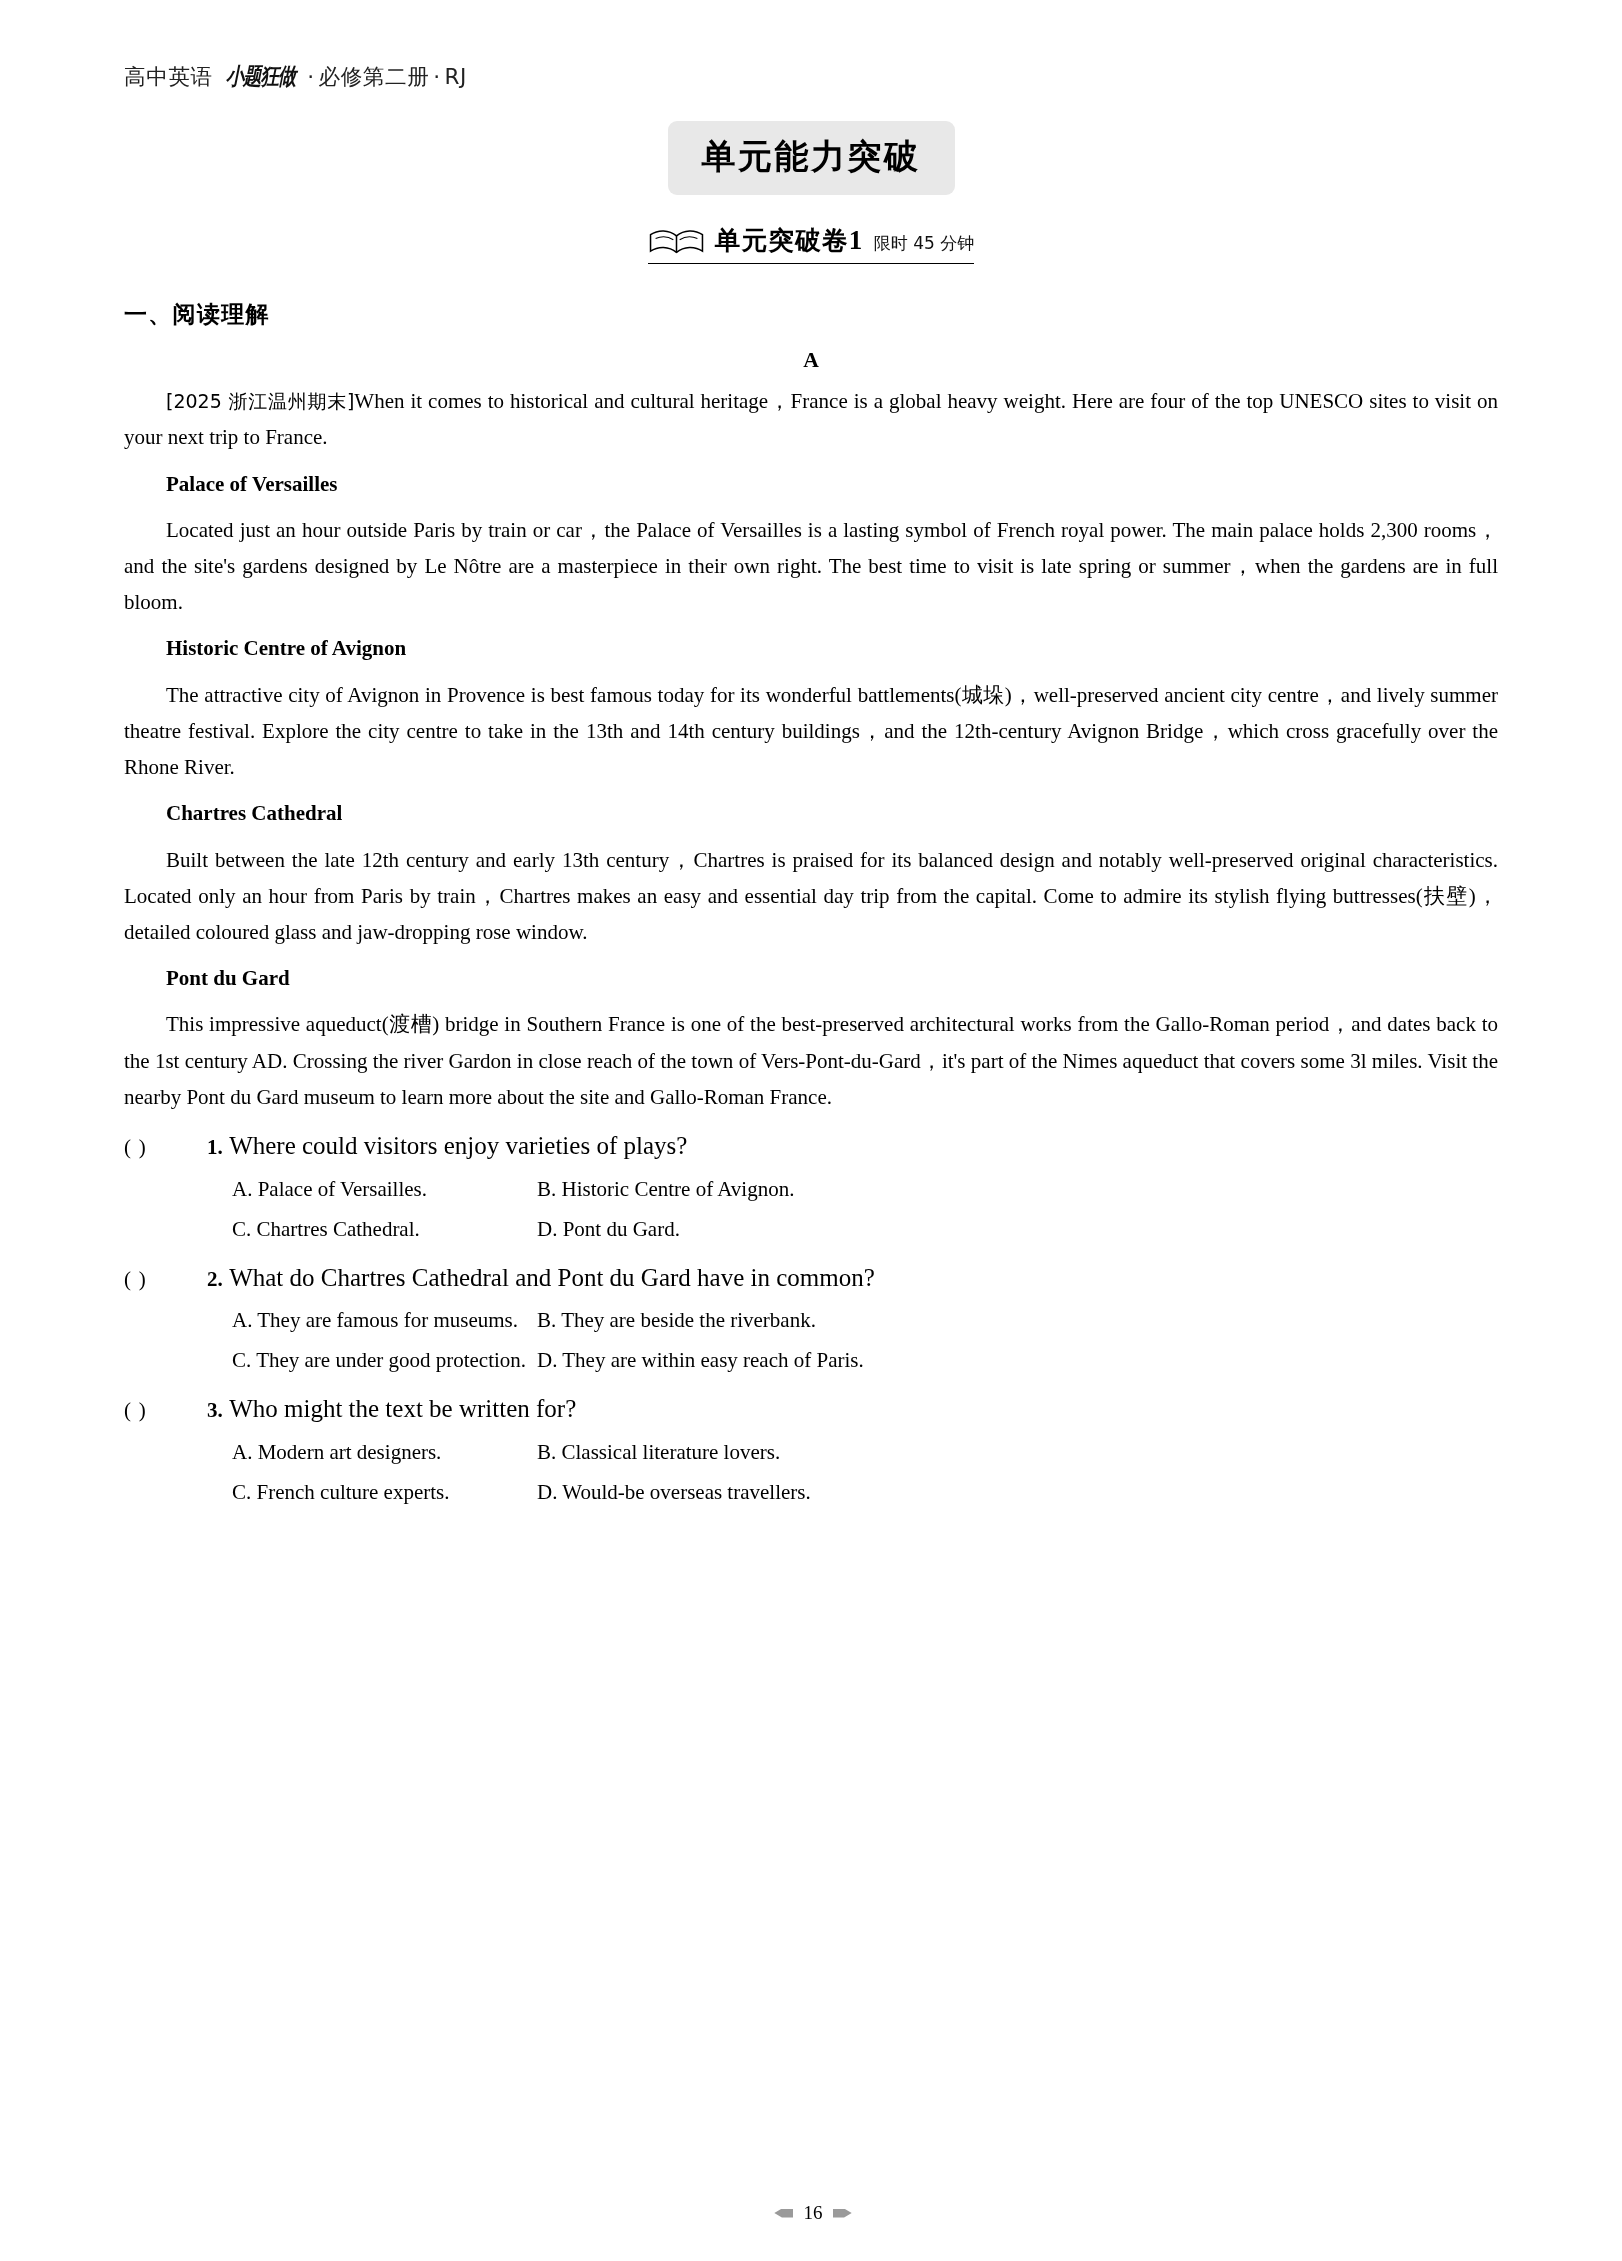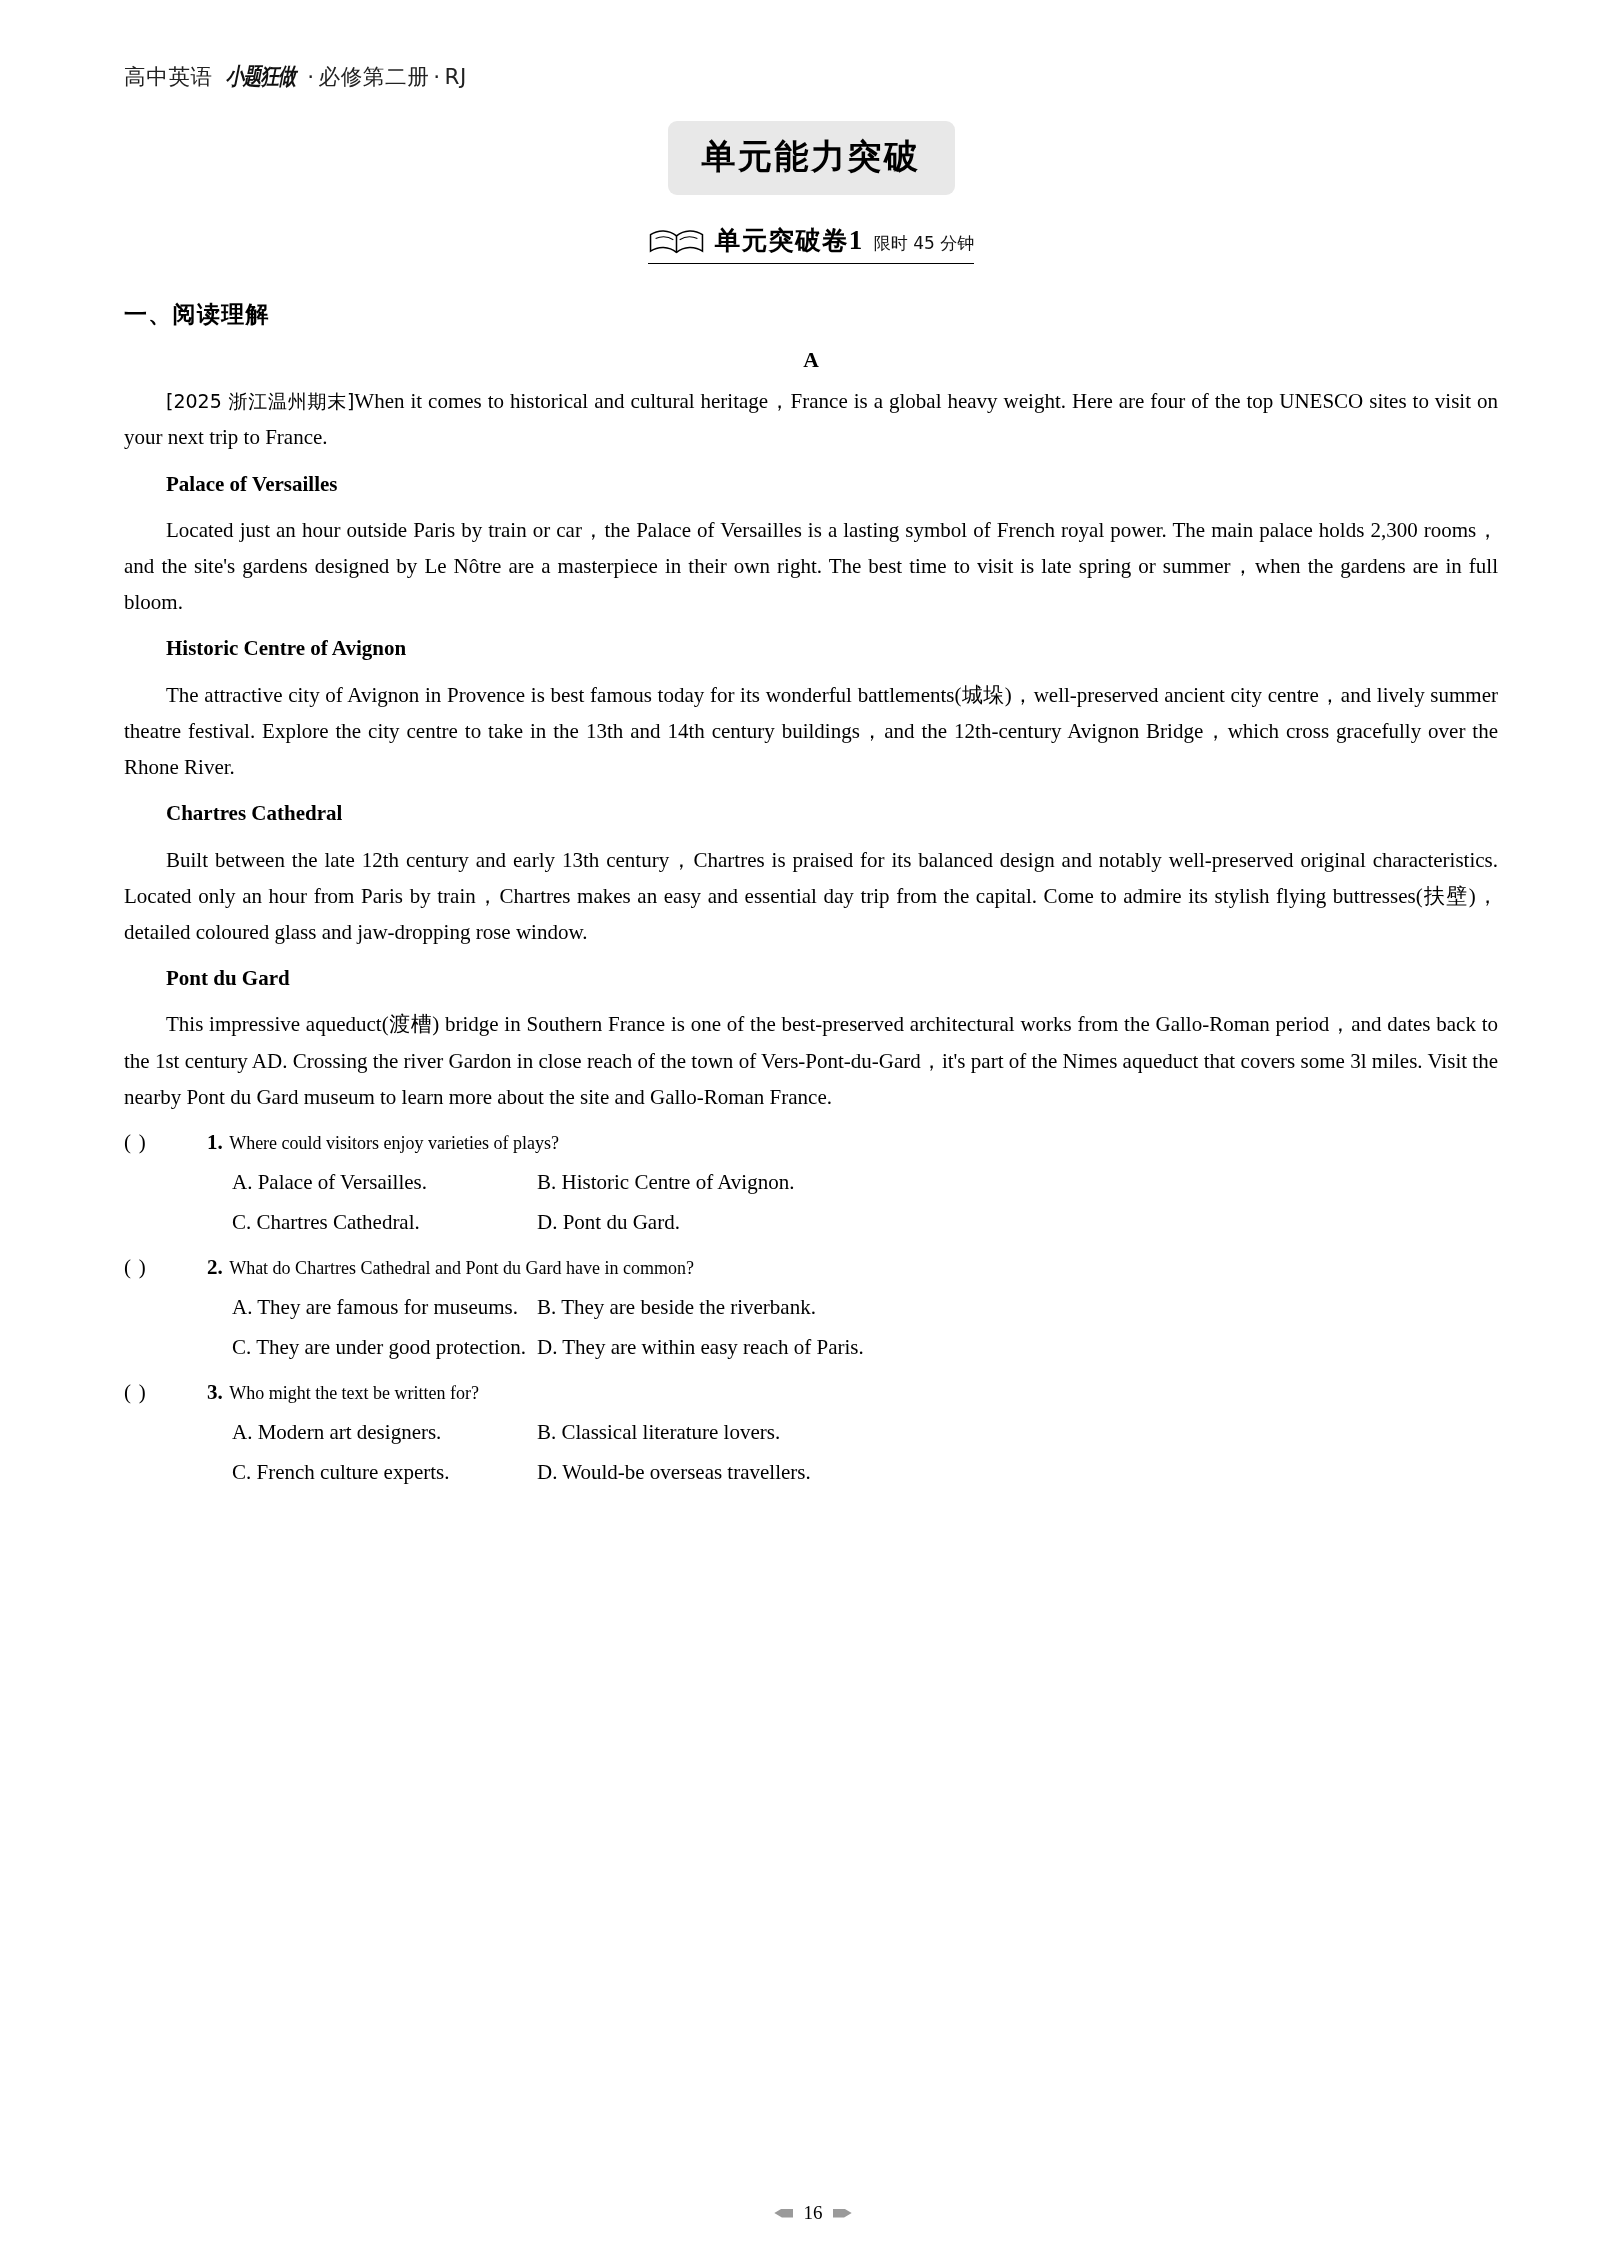--- a/index.html
+++ b/index.html
@@ -149,21 +149,21 @@
     width: 83px;
     flex: 0 0 83px;
     font-size: 21px;
     letter-spacing: 1.3px;
   }
   .q-num {
     font-weight: bold;
     margin-right: 6.4px;
     font-size: 21px;
   }
-  .q-text { font-size: 18px; }
+  .q-text { font-size: 25px; }
   .opts {
     display: flex;
     margin-left: 108px;
     margin-top: 6.4px;
     font-size: 21px;
   }
   .opt {
     width: 305px;
     flex: 0 0 305px;
     font-size: 21px;

